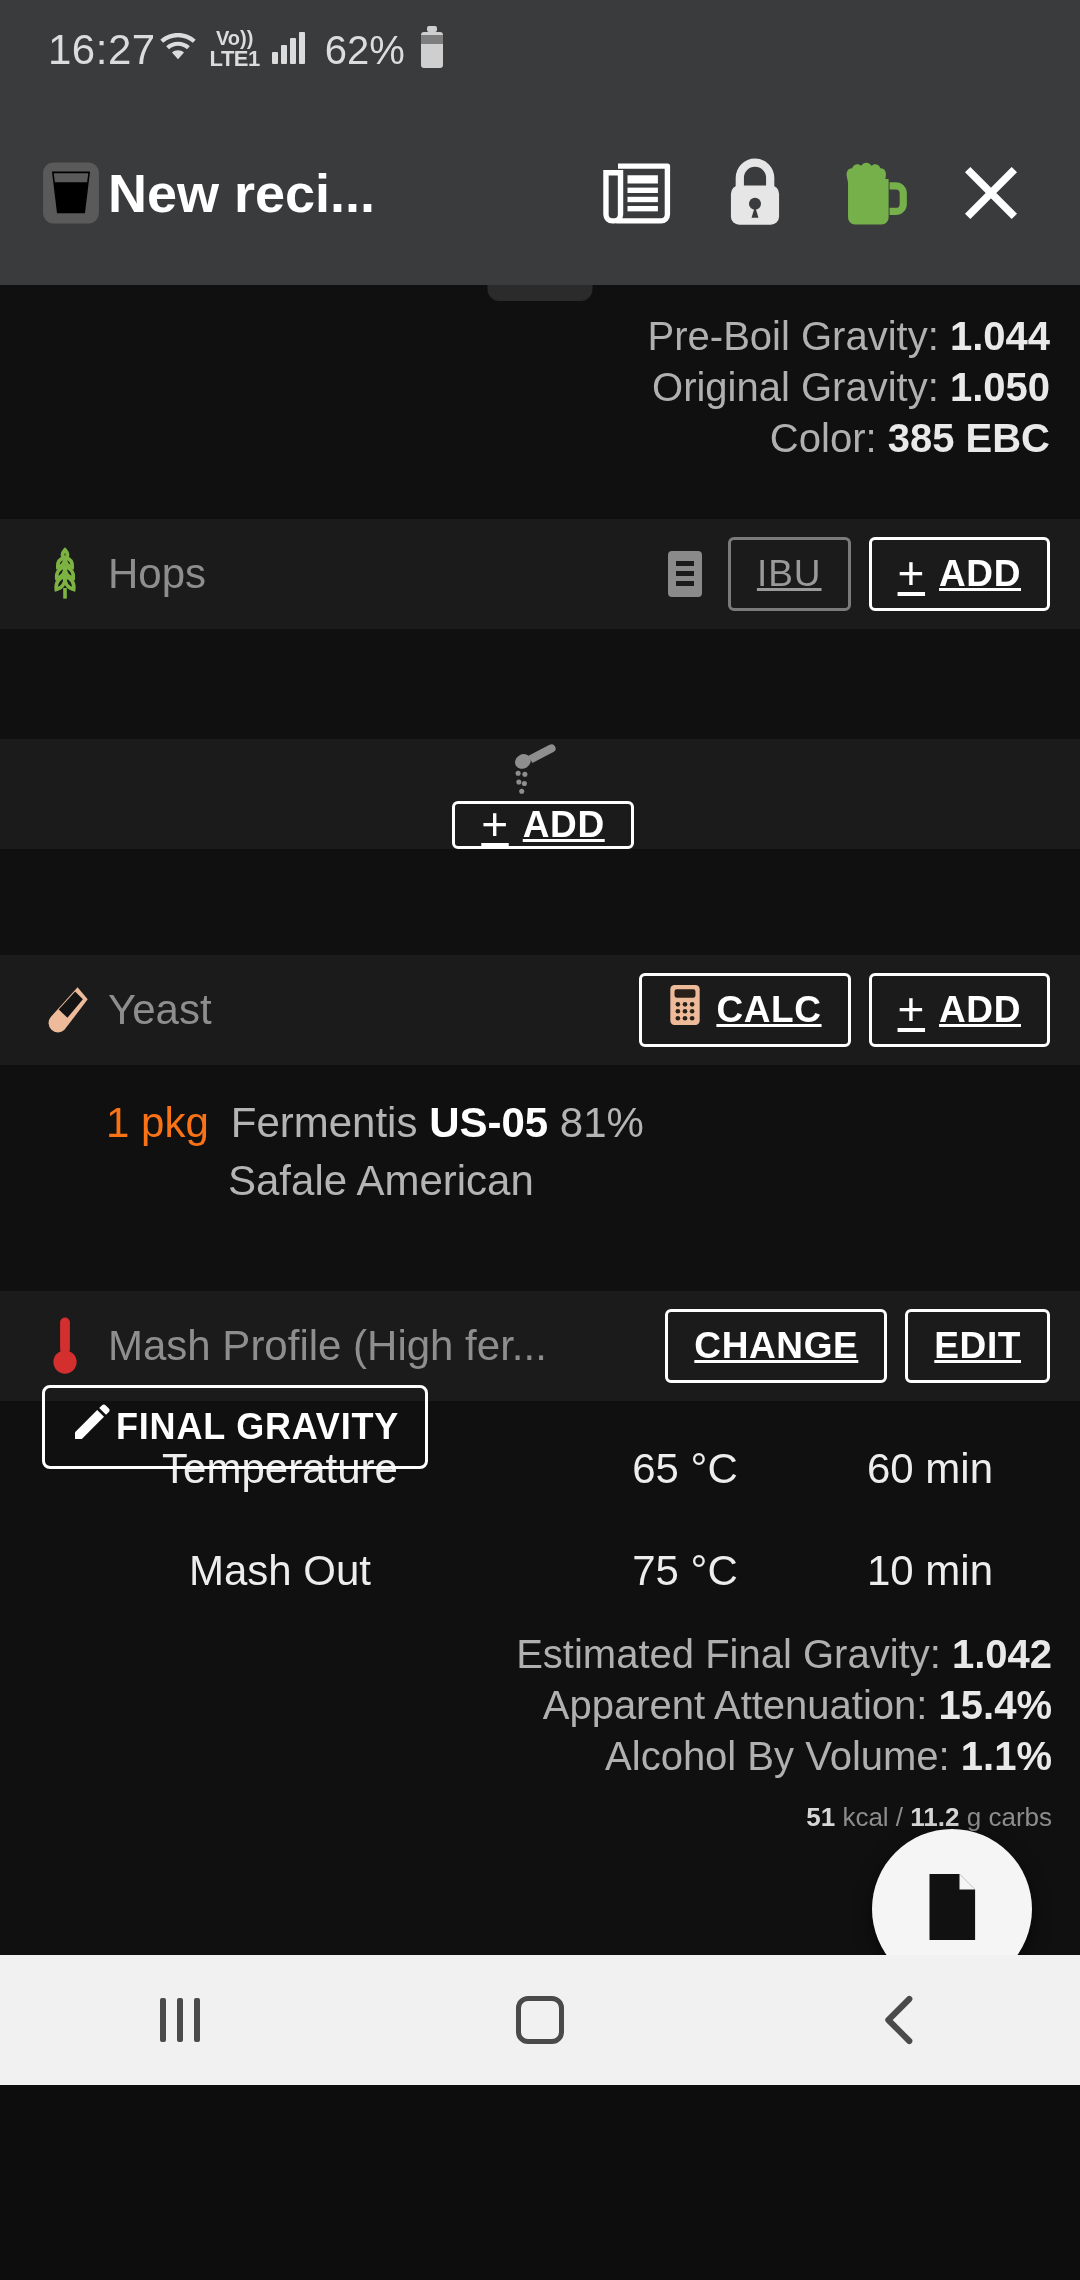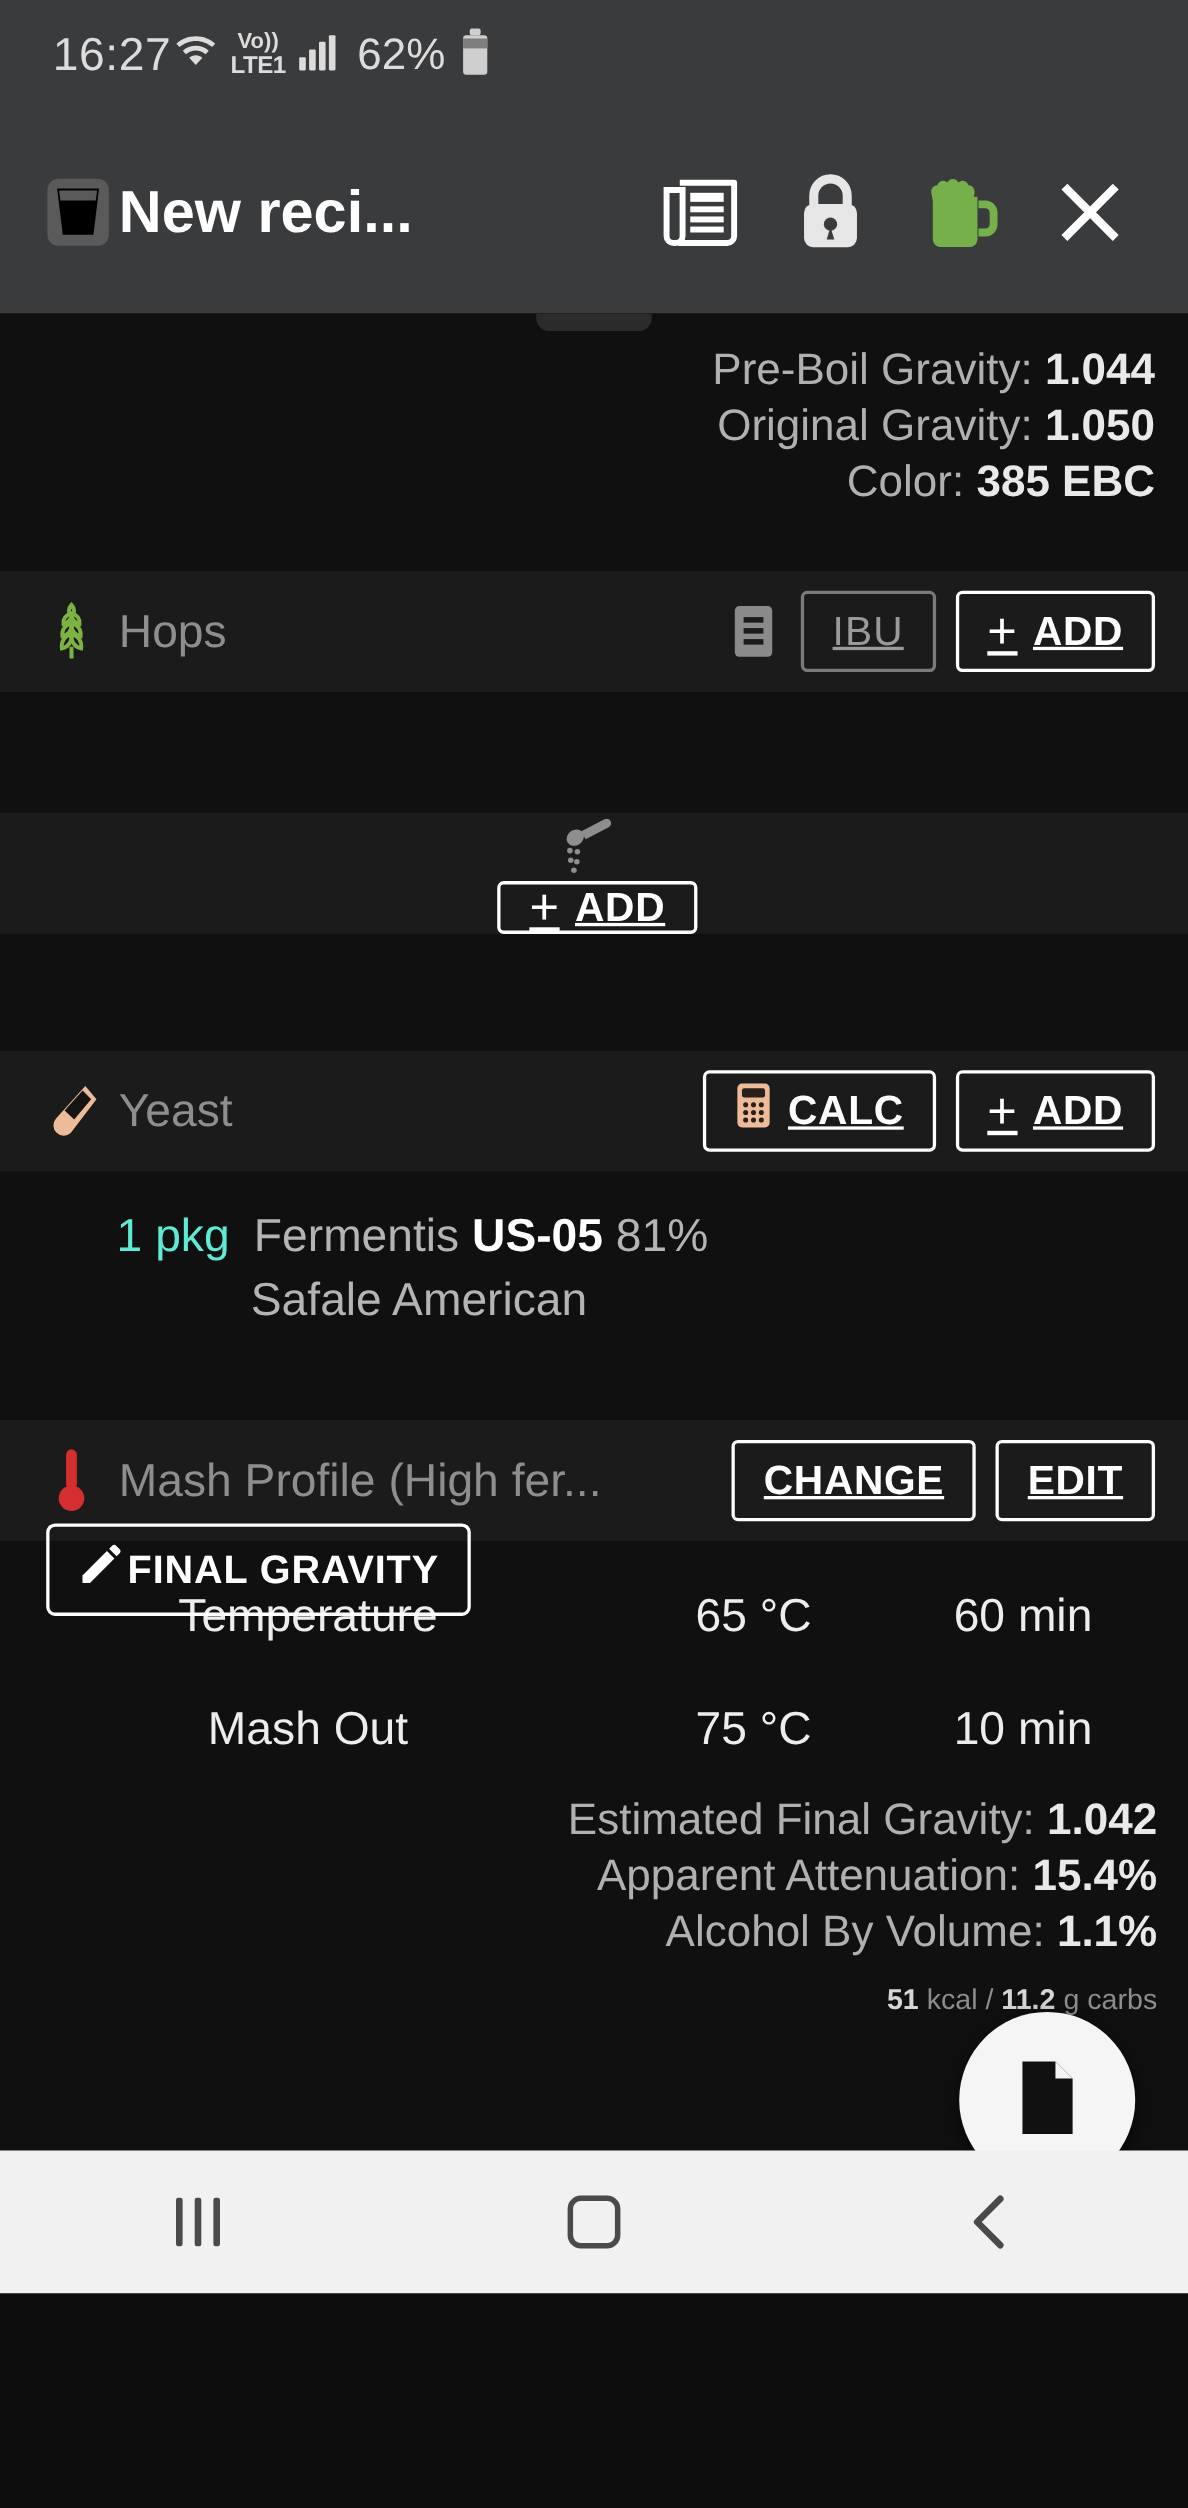--- a/index.html
+++ b/index.html
@@ -71,21 +71,21 @@
     height:74px; min-width:0; padding:0 26px;
     display:flex; align-items:center; justify-content:center; gap:14px;
     font-size:37px; font-weight:bold; color:#fff; letter-spacing:.6px;
     background:transparent; white-space:nowrap;text-decoration:underline;
   }
   .obtn.dim{ border-color:#7b7b7b; color:#9a9a9a; font-weight:normal; letter-spacing:1px;}
   .obtn + .obtn{ margin-left:18px;}
   .plus{ font-size:46px; font-weight:300; line-height:0.7; }
 
   .ing-row{ padding:34px 30px 0 106px; display:flex; align-items:baseline; gap:22px;}
-  .ing-amt{ font-size:42px; color:#5eead4;}
+  .ing-amt{ font-size:42px; color:#f97316;}
   .ing-name{ font-size:42px; color:#b4b4b4;}
   .ing-name b{ color:#fff;}
   .ing-sub{ padding:10px 0 0 228px; font-size:42px; color:#b4b4b4;}
 
   .mash-row{ display:flex; align-items:center; padding:44px 30px 0 0;}
   .mash-label{ width:560px; text-align:center; font-size:42px; color:#ededed;}
   .mash-temp{ width:250px; text-align:center; font-size:42px; color:#ededed;}
   .mash-time{ flex:1; text-align:center; font-size:42px; color:#ededed;}
 
   .footer-stats{ margin-top:34px; text-align:right; padding-right:28px;}

